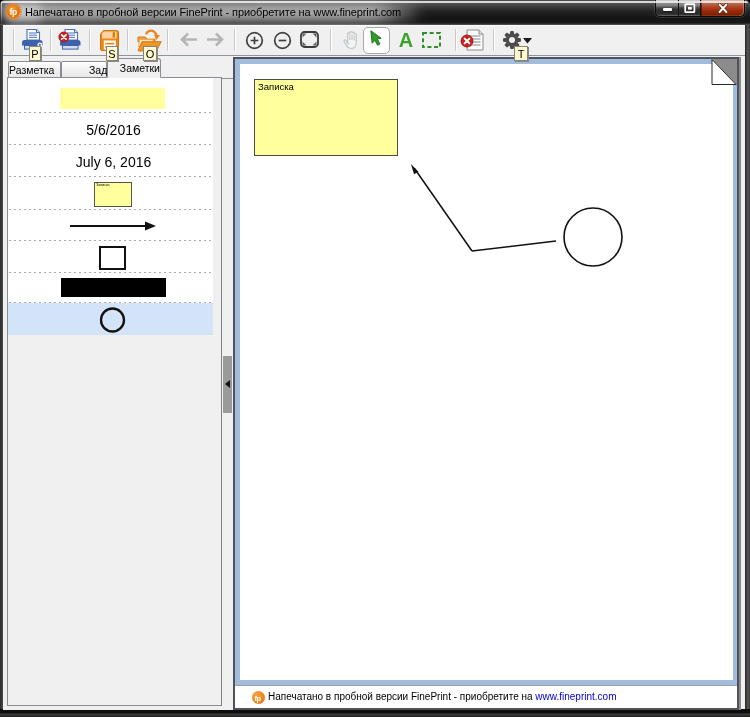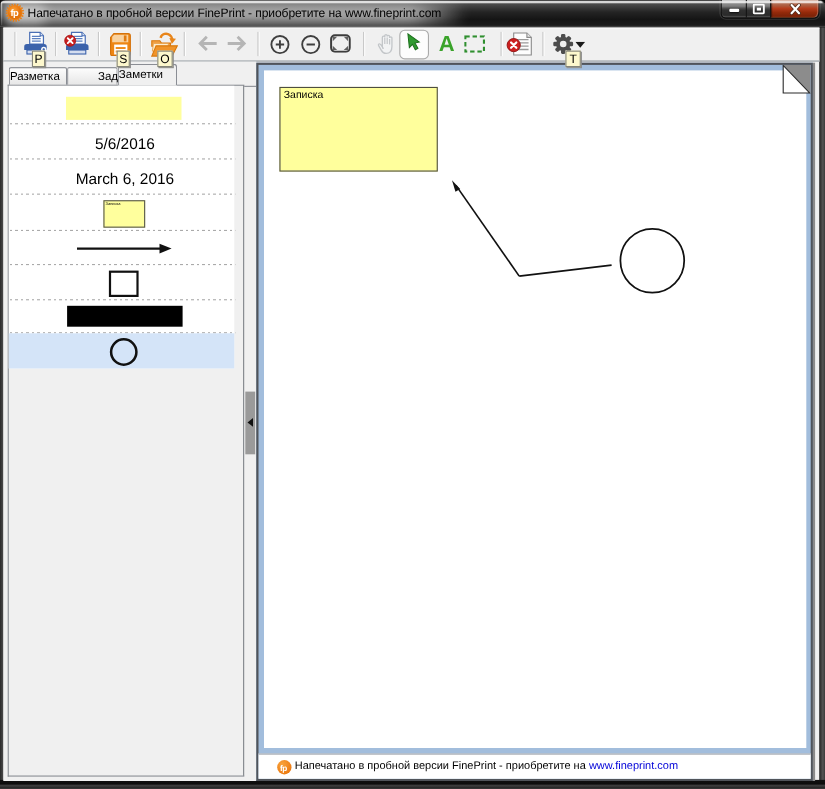--- a/index.html
+++ b/index.html
@@ -166,38 +166,38 @@
 </svg>
 <svg class="abs" style="left:523px;top:38px" width="9" height="6" viewBox="0 0 9 6">
     <path d="M0,0 h9 l-4.5,5.5 z" fill="#1a1a1a"></path>
   </svg>
 
 <div class="abs" style="left:3px;top:56px;width:230px;height:654px;background:#f0f0f0;"></div>
 
 <div class="abs" style="left:8px;top:61px;width:53px;height:17px;border:1px solid #8a8d94;border-bottom:none;border-radius:2px 2px 0 0;background:linear-gradient(#fdfdfd,#eee 60%,#e6e6e6);font-size:10.5px;text-align:left;line-height:17px;">Разметка</div>
 <div class="abs" style="left:61px;top:61px;width:46px;height:17px;border:1px solid #8a8d94;border-bottom:none;border-radius:2px 2px 0 0;background:linear-gradient(#fdfdfd,#eee 60%,#e6e6e6);font-size:10.5px;text-align:center;line-height:17px;padding-left:27px;">Задания</div>
 <div class="abs" style="left:8px;top:77.5px;width:225px;height:1px;background:#8a8d94;"></div>
-<div class="abs" style="left:107px;top:58px;width:54px;height:20px;border:1px solid #8a8d94;border-bottom:1px solid #f0f0f0;border-radius:3px 3px 0 0;background:#f0f0f0;font-size:10.5px;text-align:left;line-height:19px;z-index:3;">Заметки</div>
+<div class="abs" style="left:107px;top:58px;width:54px;height:20px;border:1px solid #8a8d94;border-bottom:1px solid #f0f0f0;border-radius:3px 3px 0 0;background:#f0f0f0;font-size:10.5px;text-align:right;line-height:19px;z-index:3;">Заметки</div>
 
 <div class="abs" style="left:7px;top:77px;width:215px;height:629px;border:1px solid #8a8e94;border-right:1.5px solid #7e8288;background:#f0f0f0;"></div>
 <div class="abs" style="left:8px;top:78px;width:205px;height:257px;background:#fff;"></div>
 
 <div class="abs" style="left:9px;top:112px;width:205px;height:1px;background-image:repeating-linear-gradient(90deg,#aaa 0,#aaa 2px,transparent 2px,transparent 5px);"></div>
 <div class="abs" style="left:9px;top:144px;width:205px;height:1px;background-image:repeating-linear-gradient(90deg,#aaa 0,#aaa 2px,transparent 2px,transparent 5px);"></div>
 <div class="abs" style="left:9px;top:176px;width:205px;height:1px;background-image:repeating-linear-gradient(90deg,#aaa 0,#aaa 2px,transparent 2px,transparent 5px);"></div>
 <div class="abs" style="left:9px;top:209px;width:205px;height:1px;background-image:repeating-linear-gradient(90deg,#aaa 0,#aaa 2px,transparent 2px,transparent 5px);"></div>
 <div class="abs" style="left:9px;top:240px;width:205px;height:1px;background-image:repeating-linear-gradient(90deg,#aaa 0,#aaa 2px,transparent 2px,transparent 5px);"></div>
 <div class="abs" style="left:9px;top:272px;width:205px;height:1px;background-image:repeating-linear-gradient(90deg,#aaa 0,#aaa 2px,transparent 2px,transparent 5px);"></div>
 <div class="abs" style="left:9px;top:302px;width:205px;height:1px;background-image:repeating-linear-gradient(90deg,#aaa 0,#aaa 2px,transparent 2px,transparent 5px);"></div>
 
 <div class="abs" style="left:8px;top:303px;width:205px;height:32px;background:#d4e4f8;"></div>
 
 <div class="abs" style="left:60px;top:88px;width:105px;height:21px;background:#ffff9d;"></div>
 <div class="abs" style="left:8px;top:122px;width:211px;text-align:center;font-size:14px;color:#000;">5/6/2016</div>
-<div class="abs" style="left:8px;top:154px;width:211px;text-align:center;font-size:14px;color:#000;">March 6, 2016</div>
+<div class="abs" style="left:8px;top:154px;width:211px;text-align:center;font-size:14px;color:#000;">July 6, 2016</div>
 <div class="abs" style="left:94px;top:182px;width:38px;height:25px;background:#ffff9d;border:1px solid #55554a;"></div>
 <div class="abs" style="left:96px;top:183px;font-size:8px;transform:scale(.45);transform-origin:0 0;color:#000;">Записка</div>
 <svg class="abs" style="left:69px;top:220px" width="90" height="12" viewBox="0 0 90 12">
     <line x1="1" y1="6" x2="78" y2="6" stroke="#111" stroke-width="2.2"></line>
     <path d="M76,1.5 L87,6 L76,10.5 z" fill="#111"></path>
   </svg>
 <div class="abs" style="left:99px;top:246px;width:27px;height:24px;border:2.4px solid #111;background:#fff;"></div>
 <div class="abs" style="left:61px;top:278px;width:105px;height:19px;background:#000;"></div>
 <svg class="abs" style="left:98px;top:306px" width="29" height="28" viewBox="0 0 29 28">
     <circle cx="14.5" cy="14" r="11.5" fill="none" stroke="#111" stroke-width="2.3"></circle>

